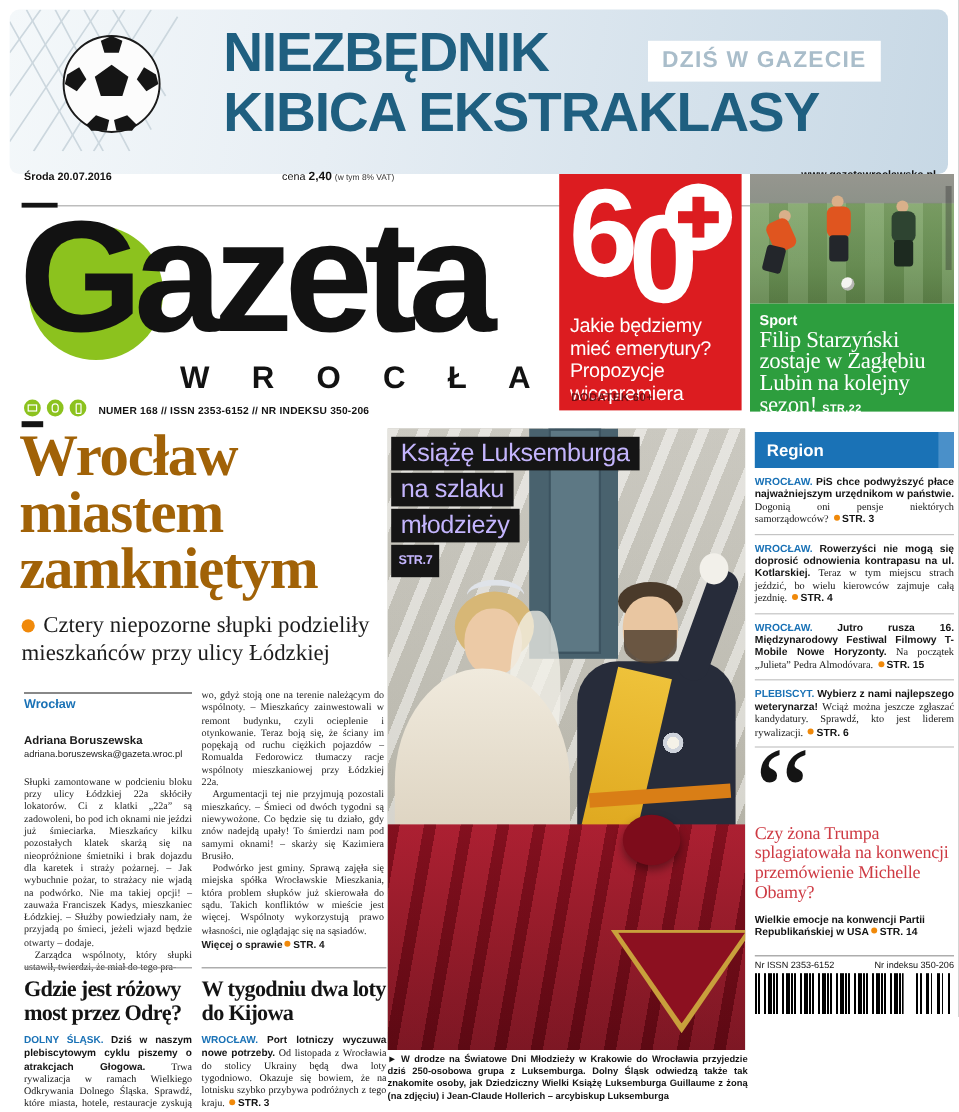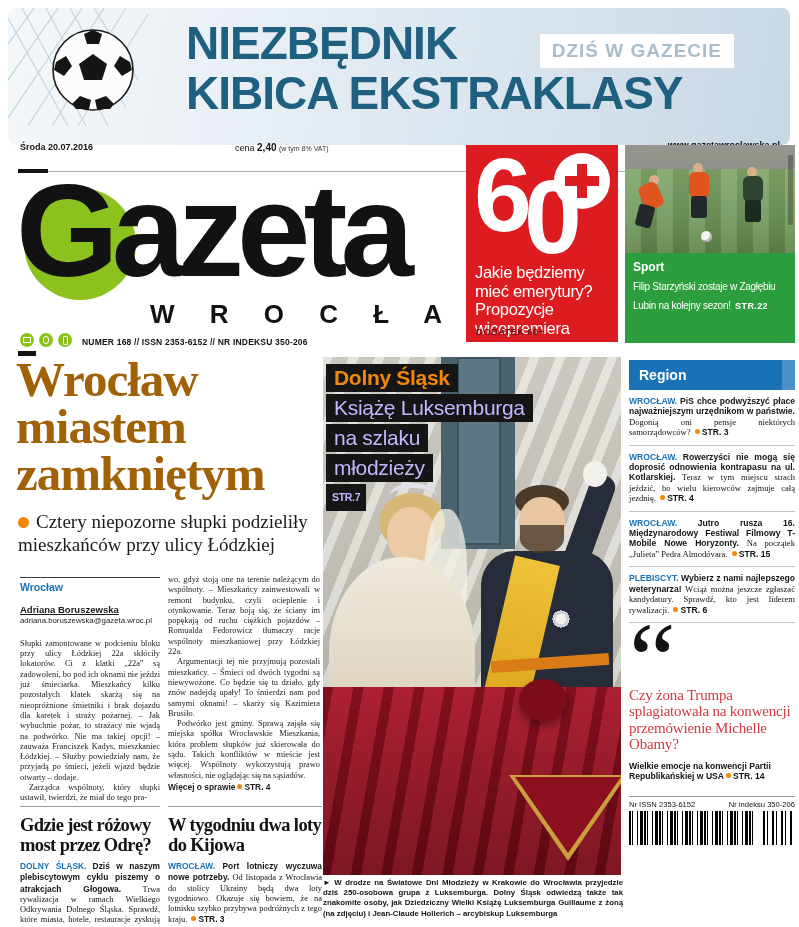--- a/index.html
+++ b/index.html
@@ -64,37 +64,37 @@
   .player .head{position:absolute;width:10px;height:10px;border-radius:50%;background:#d9b08a;}
   .player .torso{position:absolute;width:20px;height:26px;border-radius:6px;background:#e0551f;}
   .player .legs{position:absolute;width:16px;height:22px;background:#23262b;border-radius:3px;}
   .p1{left:10px;top:28px;}  .p1 .head{left:14px;top:2px;} .p1 .torso{left:6px;top:10px;transform:rotate(-24deg);} .p1 .legs{left:2px;top:32px;transform:rotate(14deg);}
   .p2{left:62px;top:18px;}  .p2 .head{left:6px;top:0;}   .p2 .torso{left:2px;top:9px;}  .p2 .legs{left:4px;top:33px;}
   .p3{left:116px;top:22px;} .p3 .head{left:6px;top:0;}   .p3 .torso{left:2px;top:9px;background:#2e4431;} .p3 .legs{left:4px;top:33px;background:#1d2a20;}
   .s-ball{position:absolute;left:76px;top:86px;width:11px;height:11px;border-radius:50%;background:#f4f4f0;box-shadow:inset -2px -2px 0 rgba(0,0,0,.25);}
   .s-credit{position:absolute;right:2px;top:10px;width:5px;height:70px;background:rgba(40,40,40,.35);}
   .sport-panel{position:absolute;left:0;top:108px;width:154px;height:78px;background:#2d9e3e;color:#fff;padding:6px 8px;}
   .sport-label{font-weight:bold;font-size:12px;line-height:17px;display:block;}
-  .sport-text{font-size:10px;line-height:16px;letter-spacing:-0.3px;}
+  .sport-text{font-size:19px;line-height:16px;letter-spacing:-0.3px;font-family:Liberation Serif, serif;}
   .sport-page{font-size:9px;font-weight:bold;letter-spacing:.4px;}
 
   
   .tick-main{position:absolute;left:18px;top:351px;width:18px;height:5px;background:#141414;}
   .headline{position:absolute;left:16px;top:356px;width:312px;font-family:"Liberation Serif",serif;
     font-weight:bold;font-size:49px;line-height:47px;letter-spacing:-1px;color:#a16207;}
   .standfirst{position:absolute;left:18px;top:510px;width:304px;font-family:"Liberation Serif",serif;
     font-size:19px;line-height:23px;color:#1c1c1c;}
   .o-dot{display:inline-block;width:11px;height:11px;border-radius:50%;background:#f0890a;margin-right:7px;}
   .o-dot.small{width:5px;height:5px;margin:0 2px 1px 2px;}
   .col{position:absolute;top:577px;font-family:"Liberation Serif",serif;font-size:8.4px;line-height:10.3px;text-align:justify;color:#1a1a1a;}
   .col1{left:20px;width:140px;}
   .col2{left:168px;top:575px;width:152px;}
   .sec-rule{border-top:1.5px solid #3a3a3a;margin-bottom:4px;}
   .sec-label{font-family:"Liberation Sans",sans-serif;color:#1a72b6;font-weight:bold;font-size:10.5px;}
-  .byline{font-family:"Liberation Sans",sans-serif;font-weight:bold;font-size:9.5px;margin-top:13px;text-decoration:underline;}
+  .byline{font-family:"Liberation Sans",sans-serif;font-weight:bold;font-size:9.5px;margin-top:21px;}
   .email{font-family:"Liberation Sans",sans-serif;font-size:7.8px;margin-bottom:13px;}
   .col p{margin:0;}
   .col p.ind{text-indent:9px;}
   .more-line{font-family:"Liberation Sans",sans-serif;font-weight:bold;font-size:8.4px;margin-top:1px;}
 
   
   .teaser{position:absolute;top:806px;}
   .teaser.t1{left:20px;width:140px;}
   .teaser.t2{left:168px;width:154px;}
   .t-rule{border-top:1px solid #9a9a9a;margin-bottom:8px;}
@@ -331,21 +331,20 @@
     <div class="groom-hair"></div>
     <div class="groom-head"></div>
     <div class="beard"></div>
     <div class="arm"></div>
     <div class="glove"></div>
     <div class="drape"></div>
     <div class="knot"></div>
     <div class="fringe-bg"></div>
     <div class="fringe"></div>
     <div class="ovl">
-      <div class="box kick">Dolny Śląsk</div>
       <div class="box">Książę Luksemburga</div>
       <div class="box">na szlaku</div>
       <div class="box">młodzieży</div>
       <div class="box pg">STR.7</div>
     </div>
   </div>
   <div class="caption">► W drodze na Światowe Dni Młodzieży w Krakowie do Wrocławia przyjedzie dziś 250-osobowa grupa z Luksemburga. Dolny Śląsk odwiedzą także tak znakomite osoby, jak Dziedziczny Wielki Książę Luksemburga Guillaume z żoną (na zdjęciu) i Jean-Claude Hollerich – arcybiskup Luksemburga</div>
 
   <div class="sidebar">
     <div class="region-bar">

